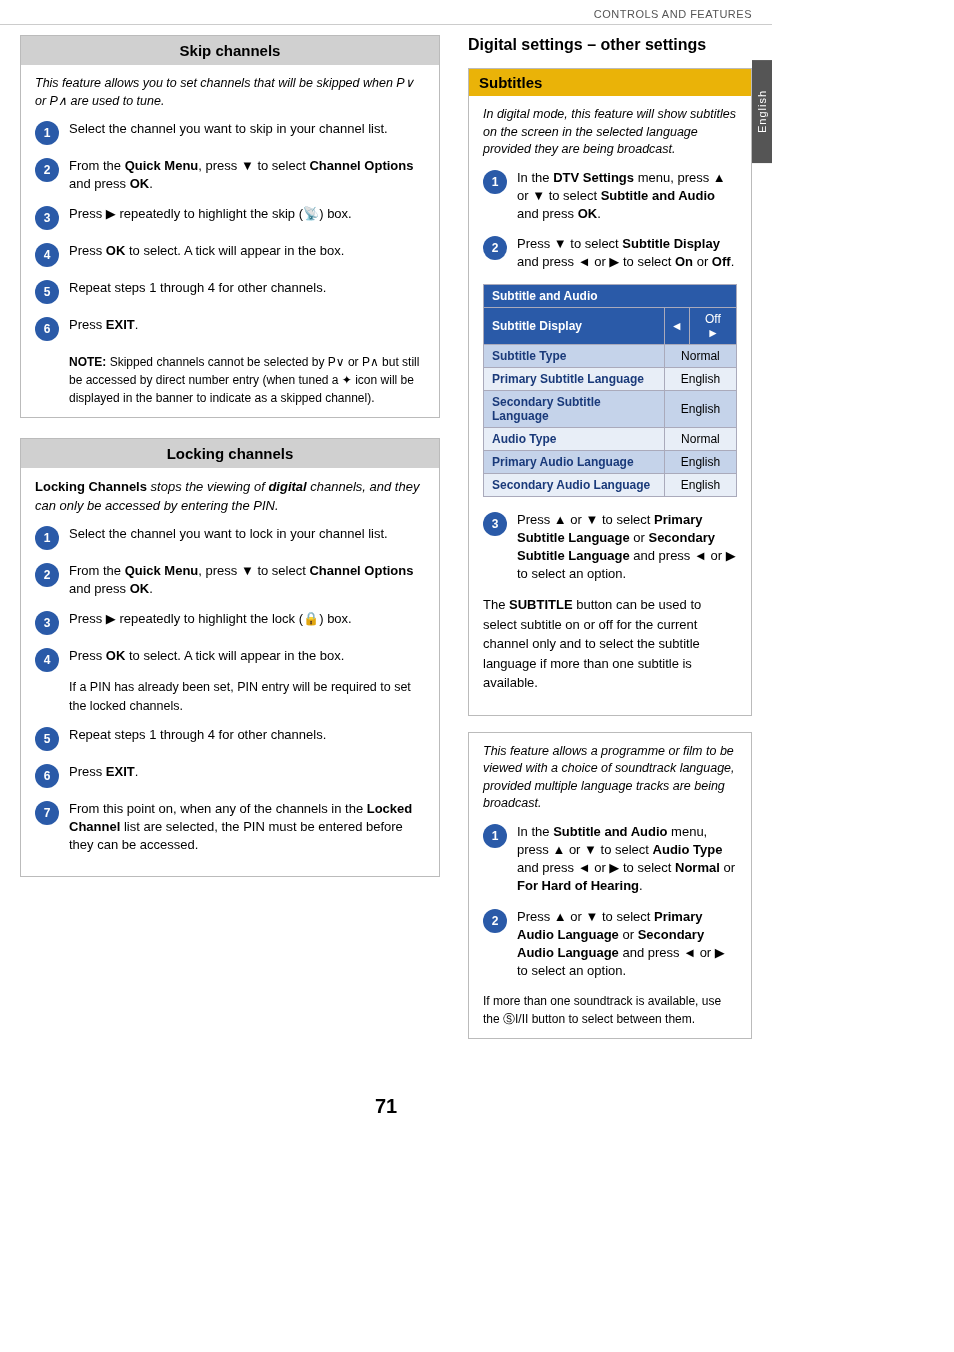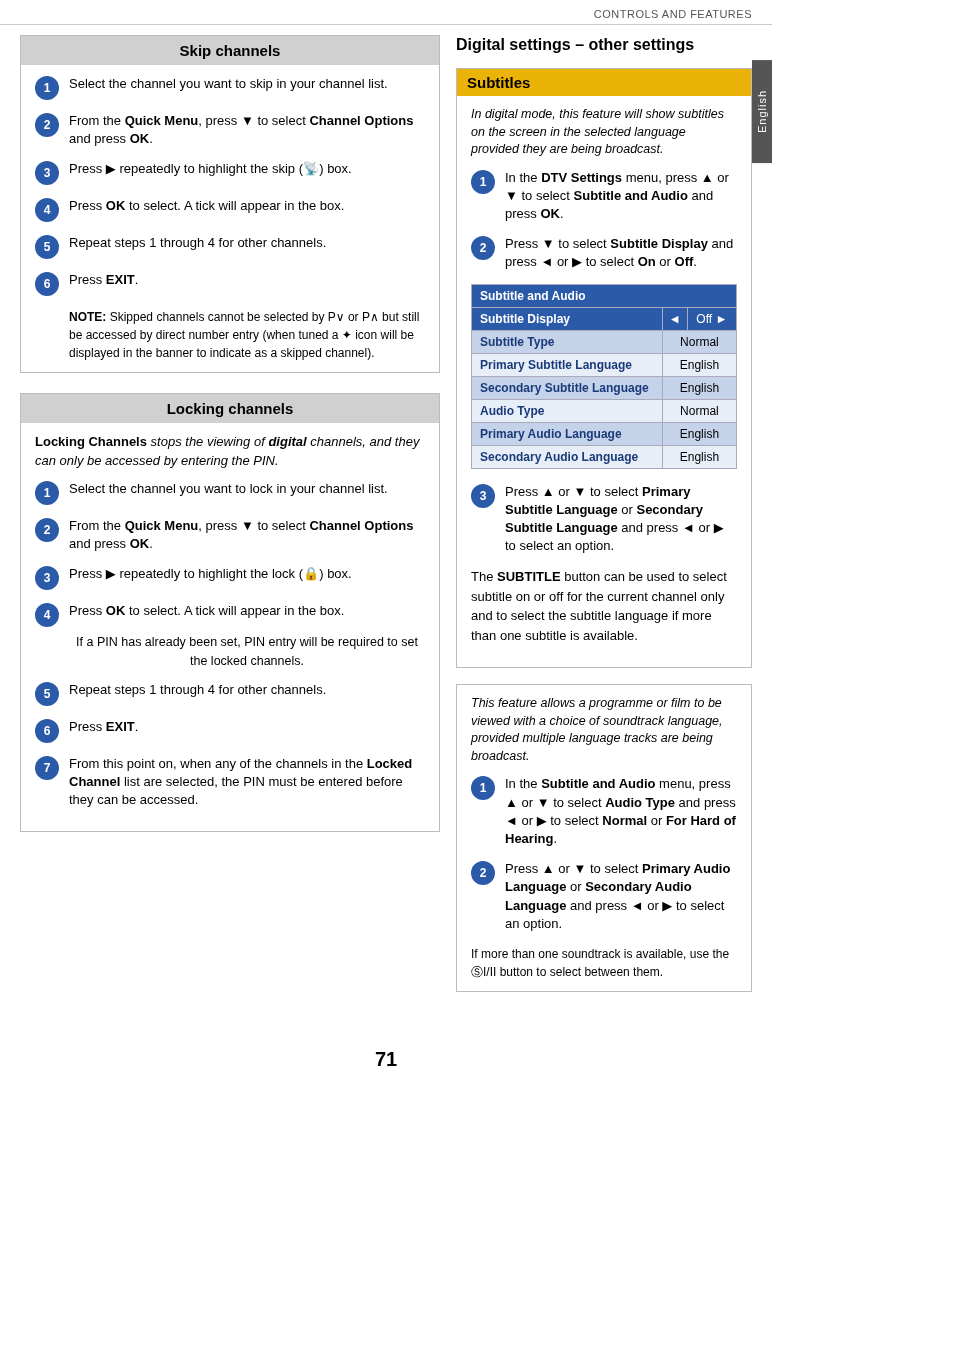--- a/index.html
+++ b/index.html
@@ -48,21 +48,21 @@
       writing-mode: vertical-rl;
       transform: rotate(180deg);
       letter-spacing: 1px;
     }
 
     
     .content {
       display: flex;
       flex-direction: row;
       padding: 10px 20px 20px 20px;
-      gap: 16px;
+      gap: 28px;
     }
 
     
     .left-col {
       flex: 0 0 420px;
       max-width: 420px;
     }
 
     
     .right-col {
@@ -205,21 +205,20 @@
     .locking-intro i {
       font-style: italic;
     }
 
     .step-note {
       font-size: 12.5px;
       line-height: 1.5;
       padding-left: 34px;
       margin-top: -6px;
       margin-bottom: 10px;
-      text-align: center;
     }
 
     
     .sub-section-box {
       border: 1px solid #bbb;
       margin-bottom: 16px;
     }
     .sub-section-header {
       background: #eab308;
       text-align: left;
@@ -242,20 +241,23 @@
 
   <div class="side-tab">English</div>
 
   <div class="content">
 
     <div class="left-col">
 
       <div class="section-box">
         <div class="section-header">Skip channels</div>
         <div class="section-content">
+          <p class="intro-text">
+            <span>This feature allows you to set channels that will be skipped when P∨ or P∧ are used to tune.</span>
+          </p>
 
           <div class="step">
             <span class="step-num">1</span>
             <span class="step-text">Select the channel you want to skip in your channel list.</span>
           </div>
 
           <div class="step">
             <span class="step-num">2</span>
             <span class="step-text">From the <b>Quick Menu</b>, press ▼ to select <b>Channel Options</b> and press <b>OK</b>.</span>
           </div>

